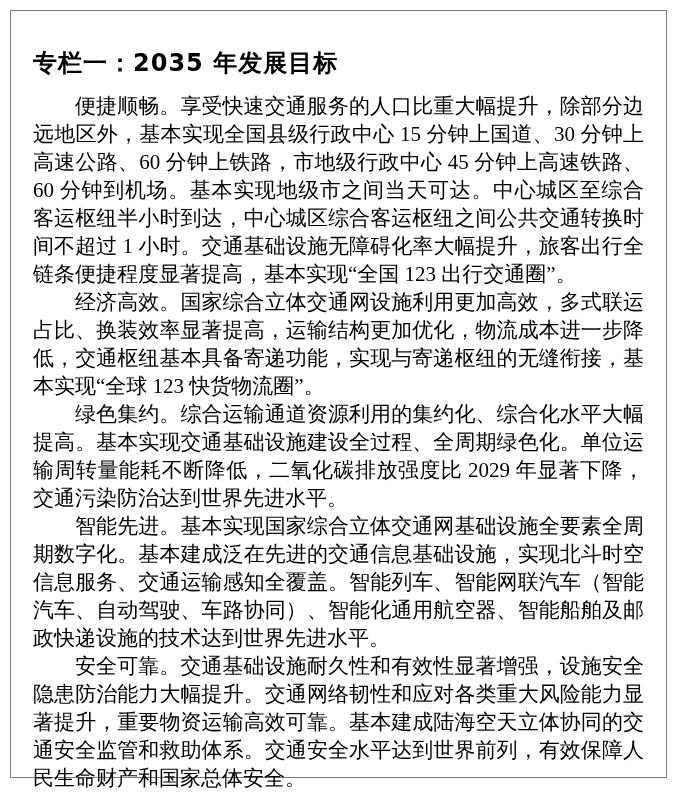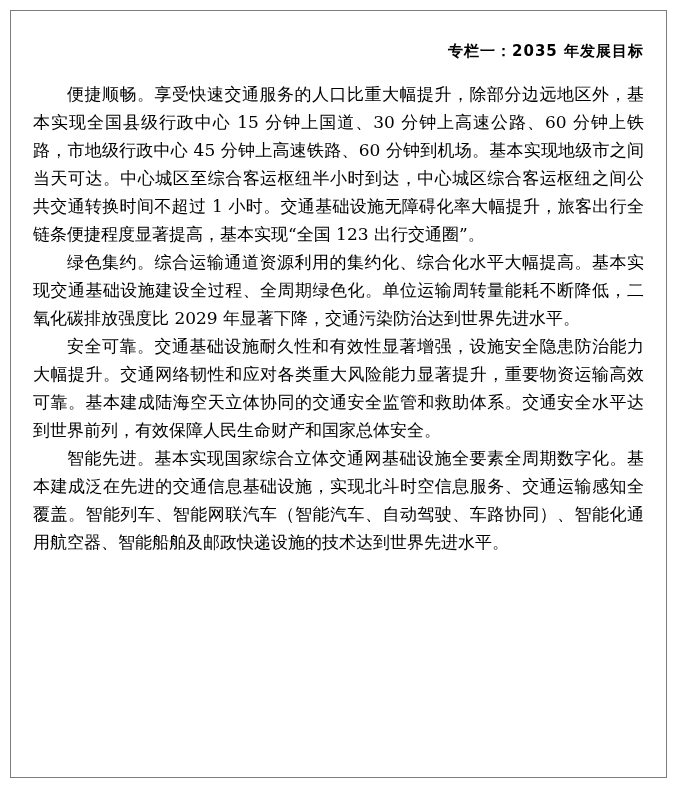--- a/index.html
+++ b/index.html
@@ -21,43 +21,45 @@
     left: 10px;
     top: 10px;
     width: 611px;  
     height: 722px; 
     border: 1px solid #7d7d7d;
     padding: 22px 22px;
     background: #ffffff;
     box-sizing: content-box;
   }
   .box-title {
-    text-align: right;
+    text-align: left;
     font-family: "DejaVu Sans", sans-serif;
     font-weight: bold;
-    font-size: 15px;
+    font-size: 24px;
     line-height: 28px;
     letter-spacing: 1px;
-    margin: 4px 0 15px 0;
+    margin: 16px 0 15px 0;
   }
   .para {
     margin: 0;
-    font-size: 17px;
+    font-size: 21px;
     line-height: 28px;
     text-align: justify;
     text-justify: inter-ideograph;
     text-indent: 2em;
     word-break: break-all;
     overflow-wrap: break-word;
+    font-family: Liberation Serif, serif;
   }
 </style>
 </head>
 <body>
 
 <div class="page">
   <div class="column-box">
     <div class="box-title">专栏一：2035 年发展目标</div>
     <p class="para">便捷顺畅。享受快速交通服务的人口比重大幅提升，除部分边远地区外，基本实现全国县级行政中心 15 分钟上国道、30 分钟上高速公路、60 分钟上铁路，市地级行政中心 45 分钟上高速铁路、60 分钟到机场。基本实现地级市之间当天可达。中心城区至综合客运枢纽半小时到达，中心城区综合客运枢纽之间公共交通转换时间不超过 1 小时。交通基础设施无障碍化率大幅提升，旅客出行全链条便捷程度显著提高，基本实现“全国 123 出行交通圈”。</p>
+    <p class="para">经济高效。国家综合立体交通网设施利用更加高效，多式联运占比、换装效率显著提高，运输结构更加优化，物流成本进一步降低，交通枢纽基本具备寄递功能，实现与寄递枢纽的无缝衔接，基本实现“全球 123 快货物流圈”。</p>
     <p class="para">绿色集约。综合运输通道资源利用的集约化、综合化水平大幅提高。基本实现交通基础设施建设全过程、全周期绿色化。单位运输周转量能耗不断降低，二氧化碳排放强度比 2029 年显著下降，交通污染防治达到世界先进水平。</p>
+    <p class="para">智能先进。基本实现国家综合立体交通网基础设施全要素全周期数字化。基本建成泛在先进的交通信息基础设施，实现北斗时空信息服务、交通运输感知全覆盖。智能列车、智能网联汽车（智能汽车、自动驾驶、车路协同）、智能化通用航空器、智能船舶及邮政快递设施的技术达到世界先进水平。</p>
     <p class="para">安全可靠。交通基础设施耐久性和有效性显著增强，设施安全隐患防治能力大幅提升。交通网络韧性和应对各类重大风险能力显著提升，重要物资运输高效可靠。基本建成陆海空天立体协同的交通安全监管和救助体系。交通安全水平达到世界前列，有效保障人民生命财产和国家总体安全。</p>
-    <p class="para">智能先进。基本实现国家综合立体交通网基础设施全要素全周期数字化。基本建成泛在先进的交通信息基础设施，实现北斗时空信息服务、交通运输感知全覆盖。智能列车、智能网联汽车（智能汽车、自动驾驶、车路协同）、智能化通用航空器、智能船舶及邮政快递设施的技术达到世界先进水平。</p>
   </div>
 </div>
 
 </body></html>

